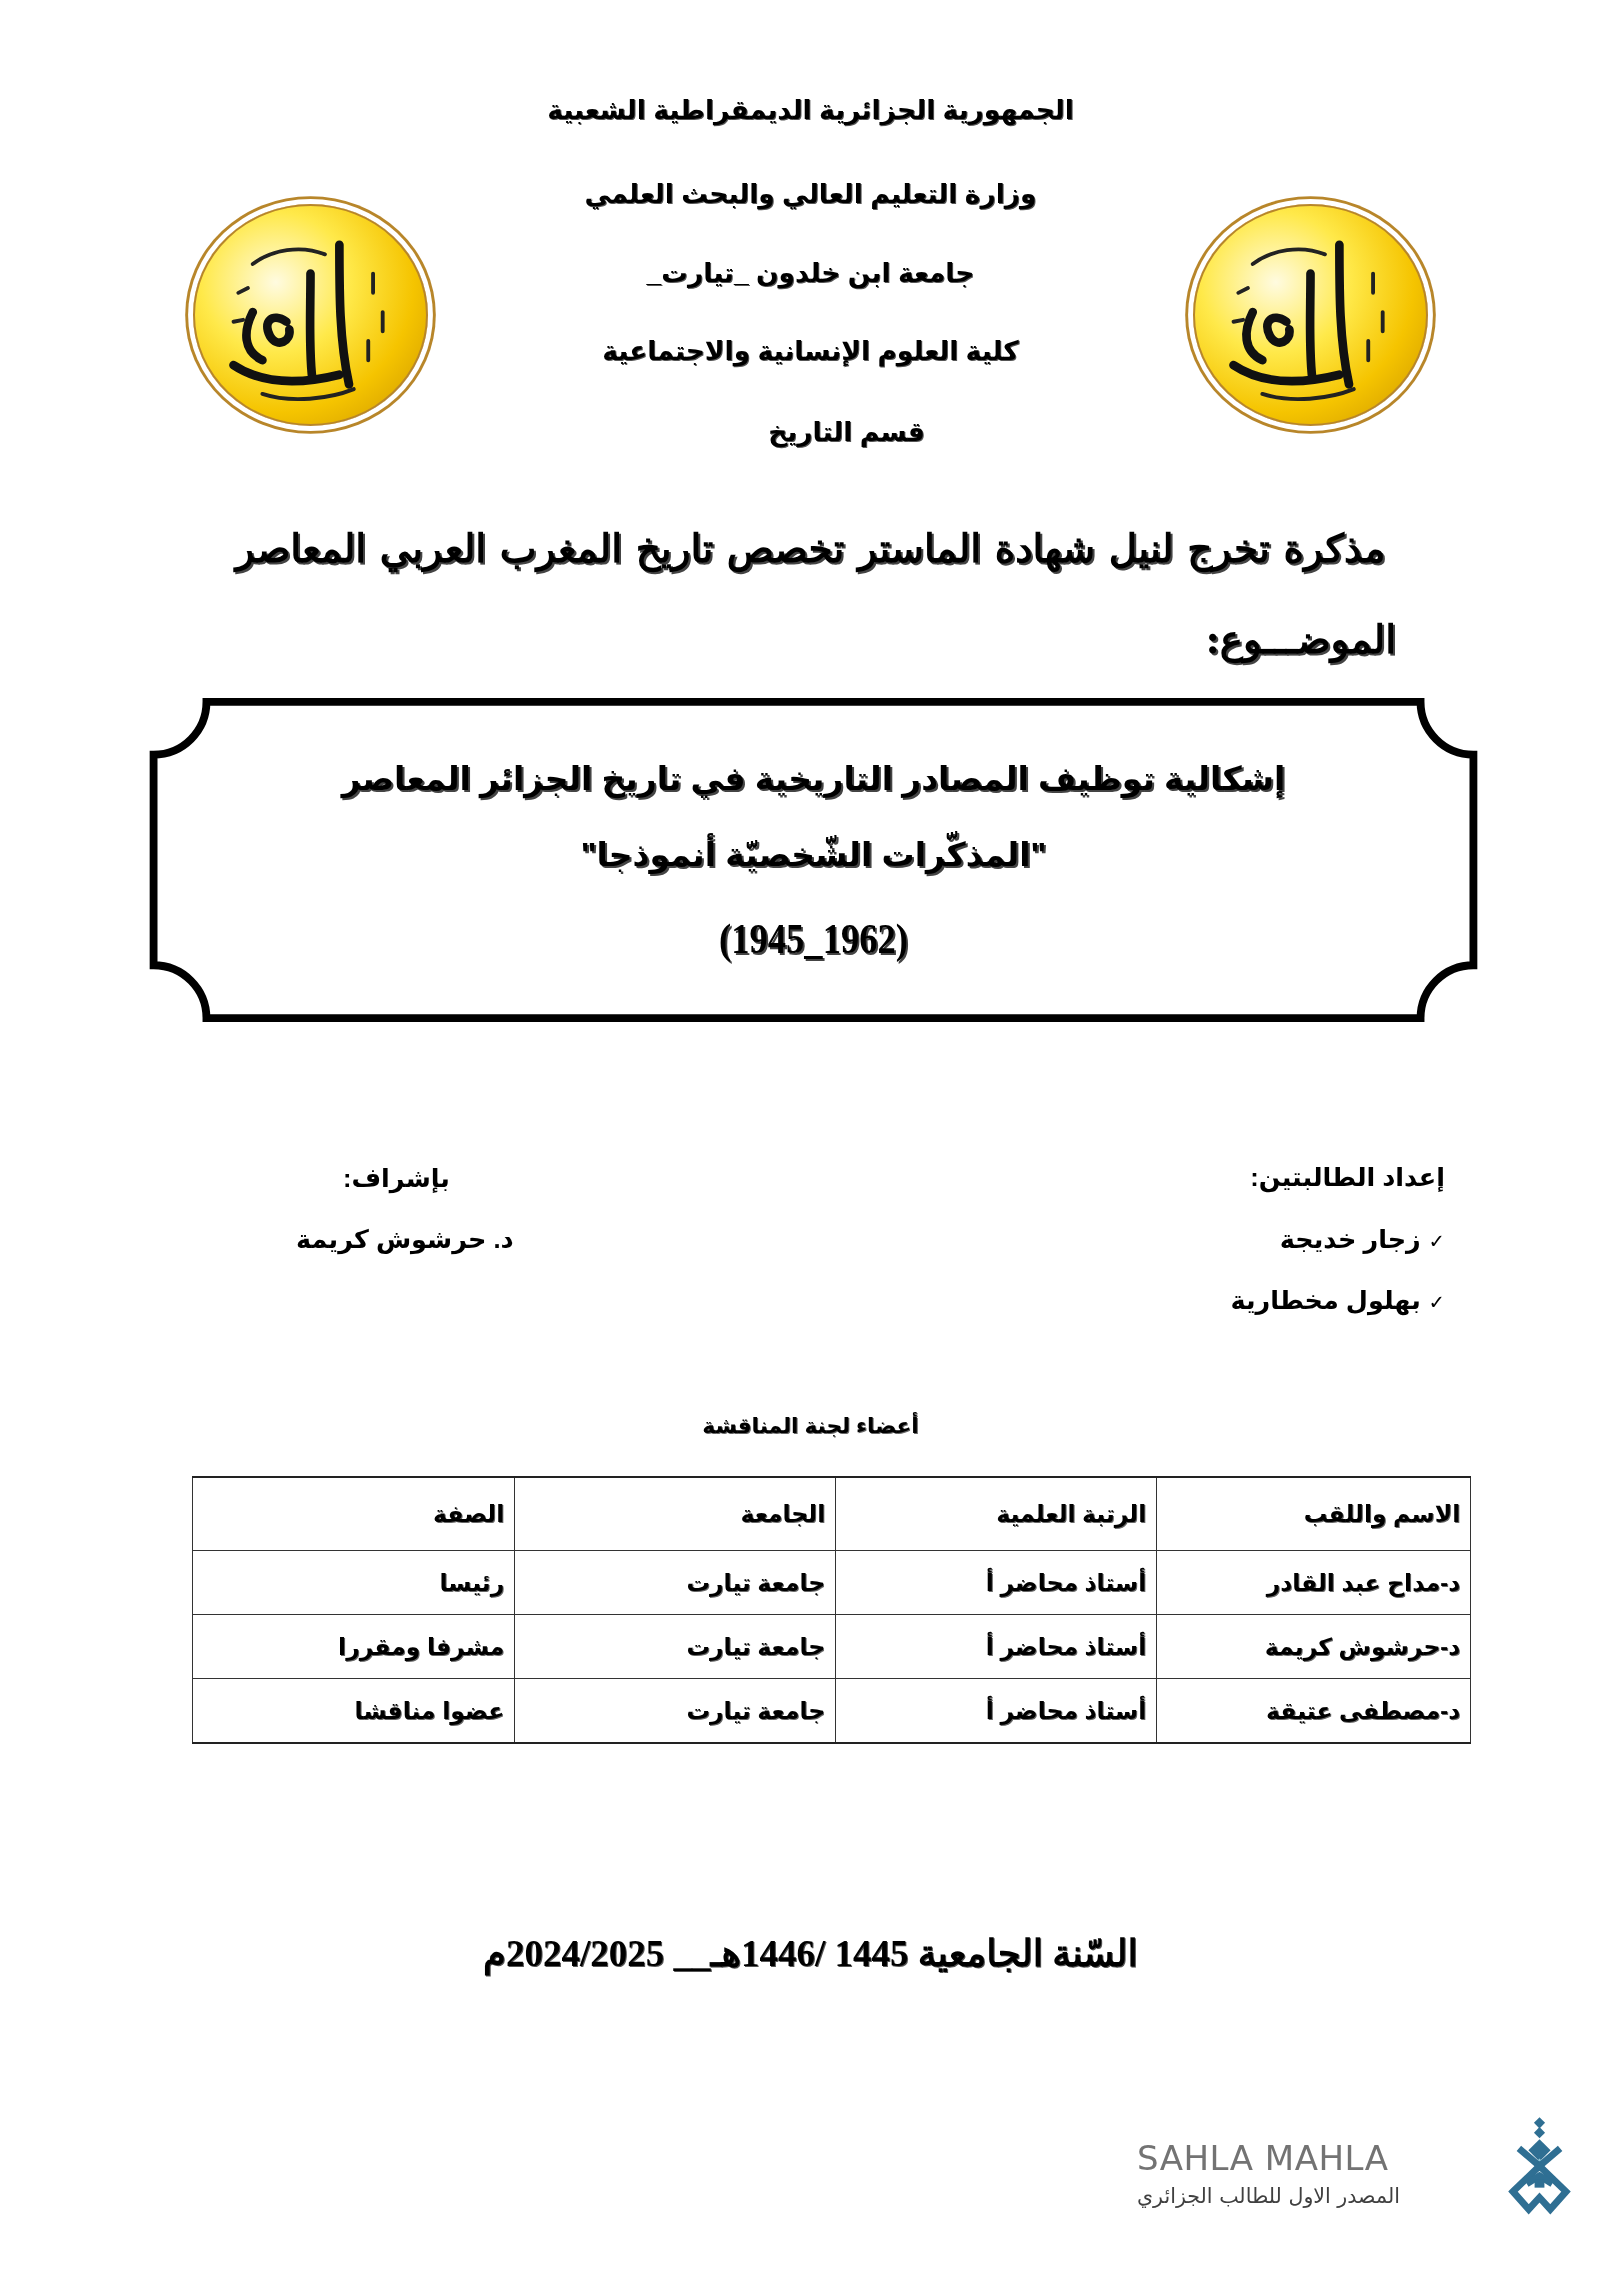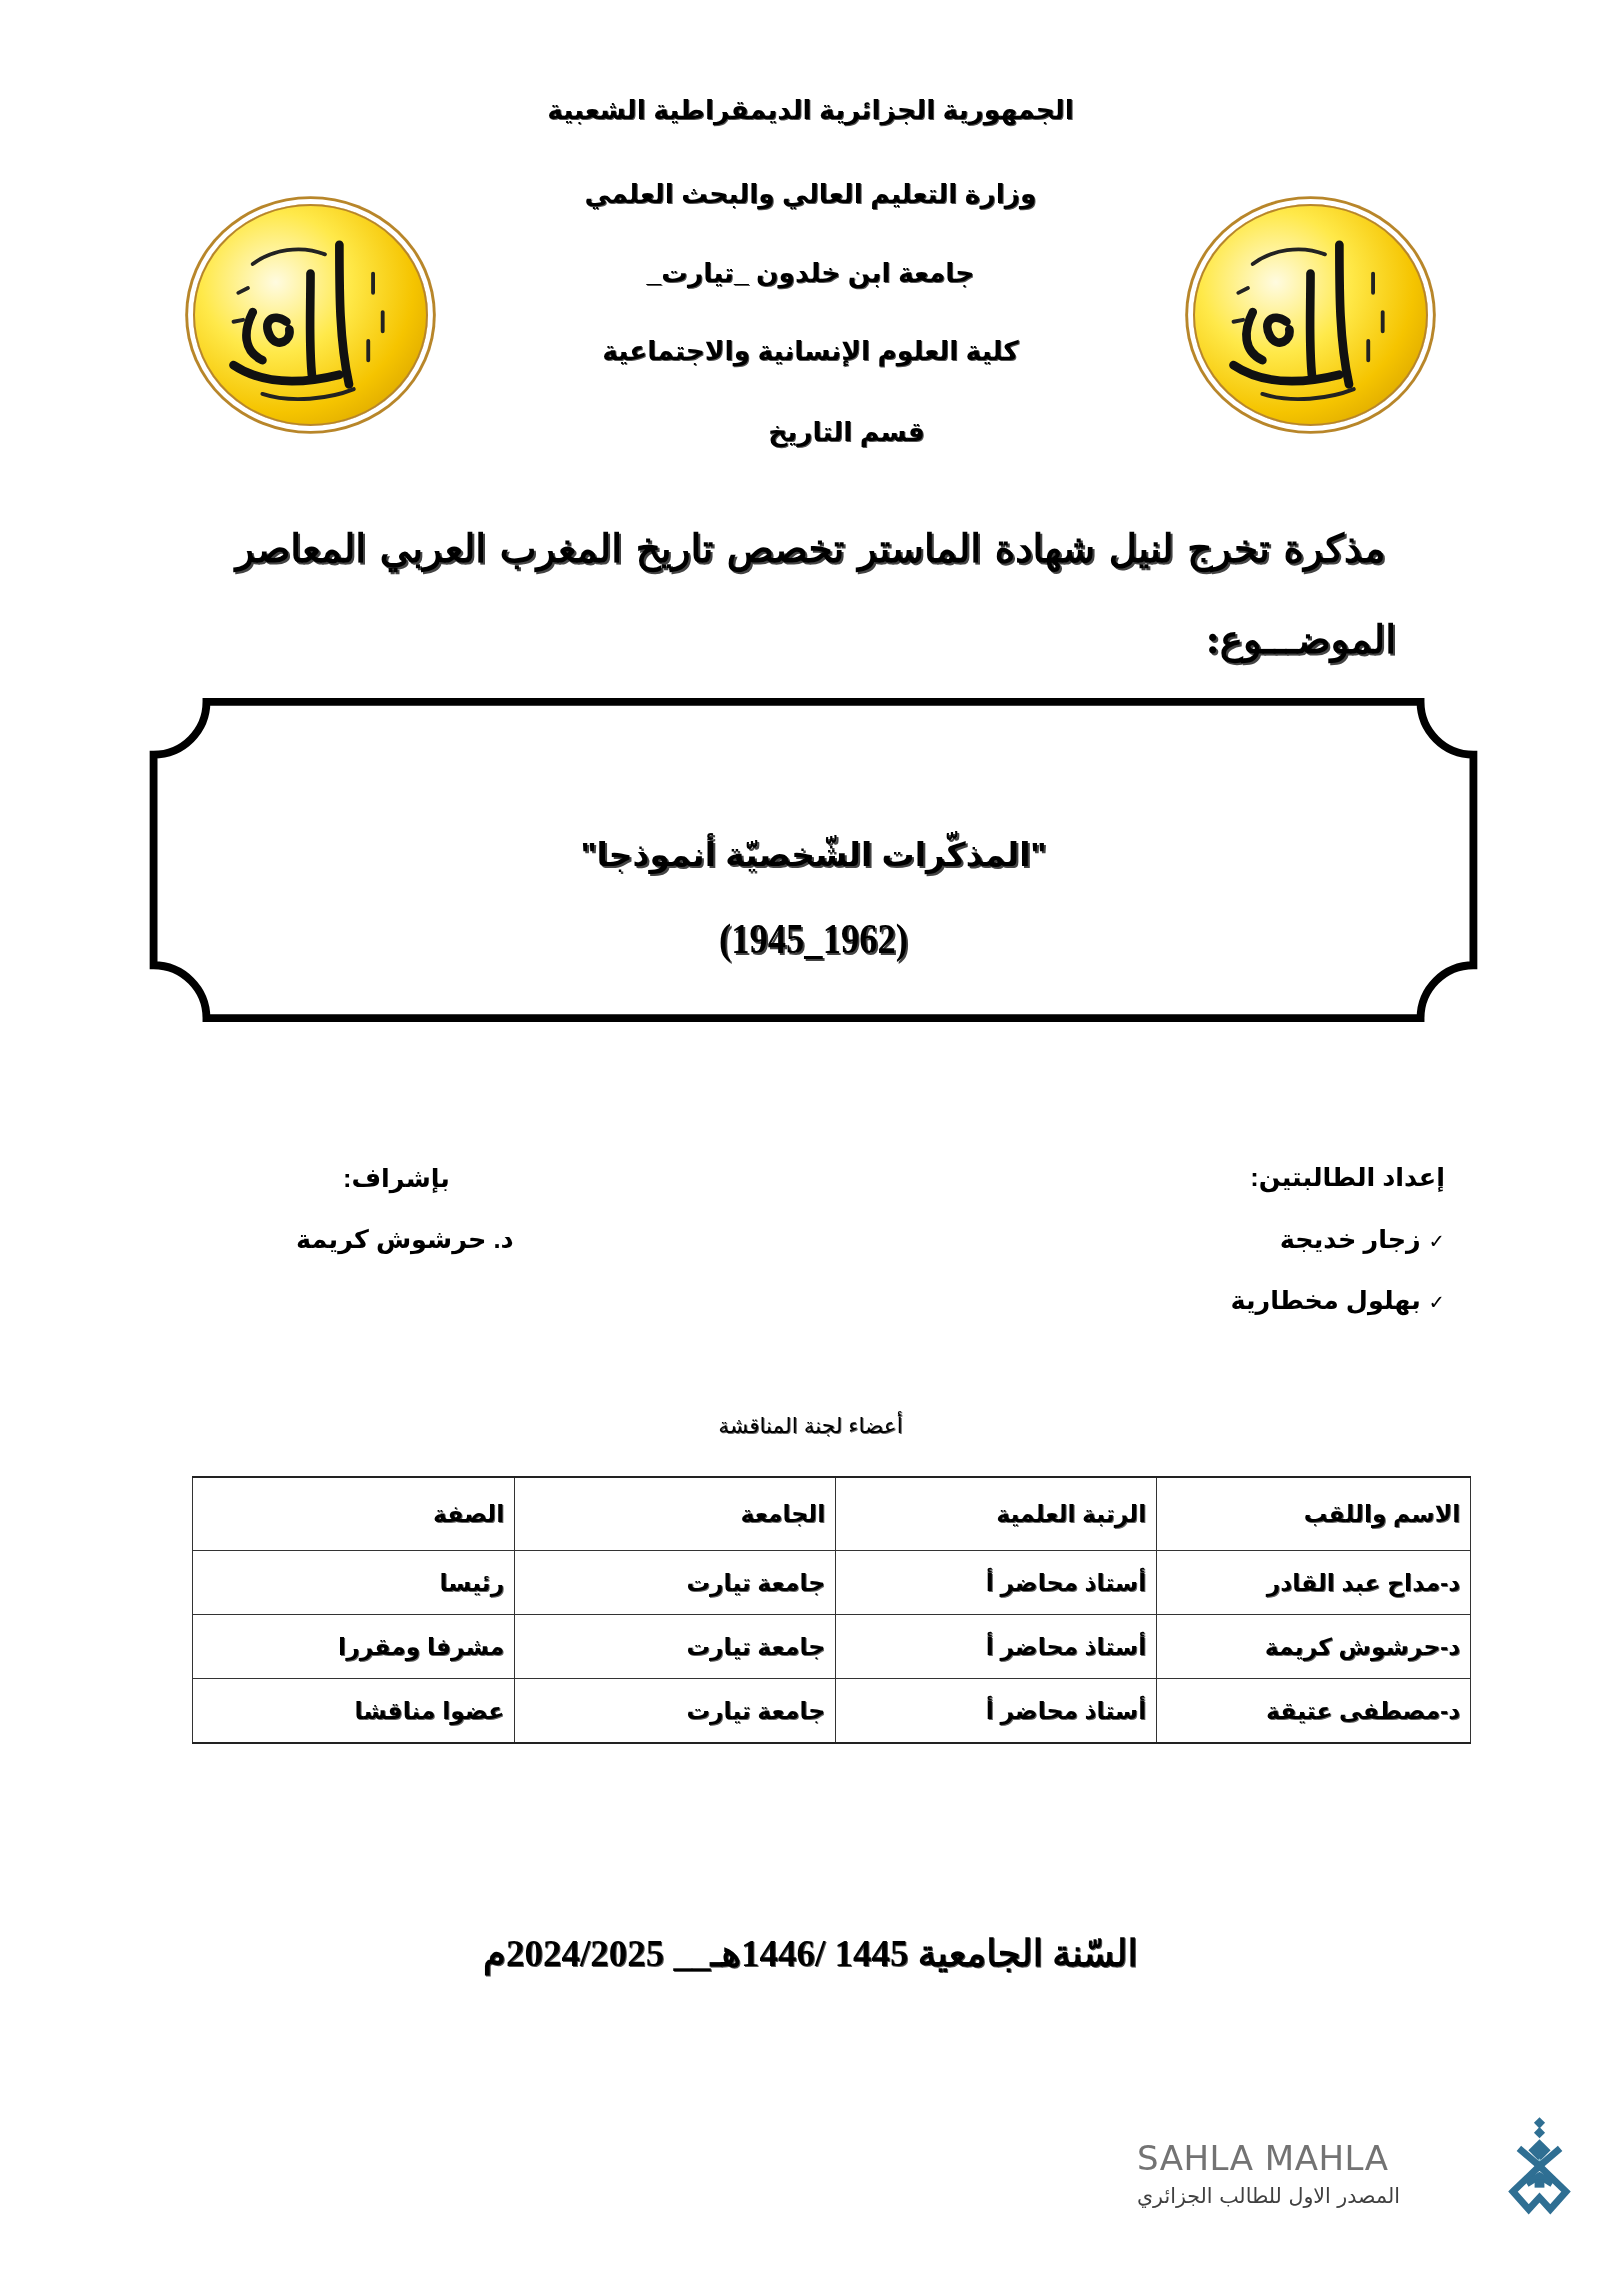--- a/index.html
+++ b/index.html
@@ -115,21 +115,21 @@
 
     
     .committee-title {
       position: absolute;
       left: 0;
       width: 1621px;
       top: 1411px;
       text-align: center;
       direction: rtl;
       font-family: "Liberation Sans", "DejaVu Sans", sans-serif;
-      font-weight: normal;
+      font-weight: bold;
       font-size: 21.6px;
       line-height: 29px;
       text-shadow: 1px 1px 0 #666;
     }
     table.committee {
       position: absolute;
       left: 192px;
       top: 1476px;
       width: 1279px;
       border-collapse: collapse;
@@ -249,20 +249,21 @@
   <div class="inst-line" style="top:416px;padding-left:36px;">قسم التاريخ</div>
 </div>
 
 <div class="degree-title" style="top:524px;">مذكرة تخرج لنيل شهادة الماستر تخصص تاريخ المغرب العربي المعاصر</div>
 <div class="subject-label" style="top:615px; right:225px;">الموضـــوع:</div>
 
 <div class="subject-box">
   <svg class="frame" width="1333" height="328" viewBox="0 0 1360 335">
     <path d="M 60 6 L 1300 6 A 54 54 0 0 0 1354 60 L 1354 275 A 54 54 0 0 0 1300 329 L 60 329 A 54 54 0 0 0 6 275 L 6 60 A 54 54 0 0 0 60 6 Z" fill="none" stroke="#000" stroke-width="8"></path>
   </svg>
+  <div class="subject-text subject-line1">إشكالية توظيف المصادر التاريخية في تاريخ الجزائر المعاصر</div>
   <div class="subject-text subject-line2">"المذكّرات الشّخصيّة أنموذجا"</div>
   <div class="subject-text subject-line3">(1962_1945)</div>
 </div>
 
 <div>
   <div class="block-text" style="right:176px; top:1161px;">إعداد الطالبتين:</div>
   <div class="block-text" style="right:176px; top:1223px;">
     <span class="check">✓</span><span>زجار خديجة</span>
   </div>
   <div class="block-text" style="right:176px; top:1284px;">

